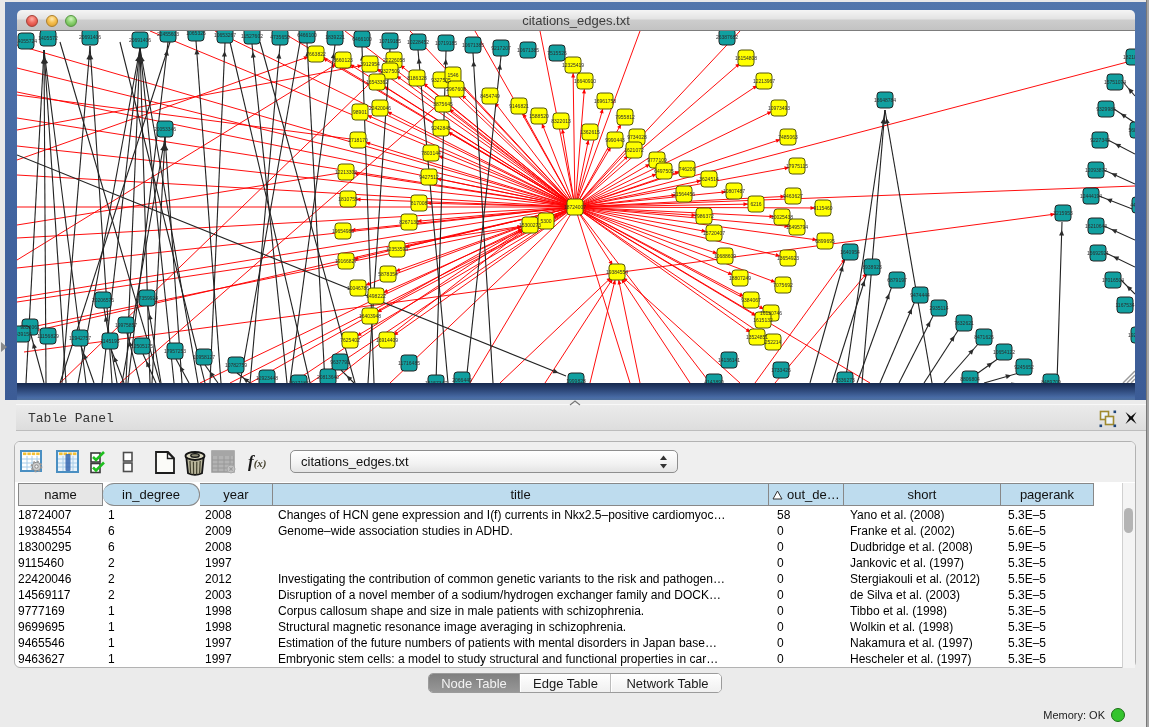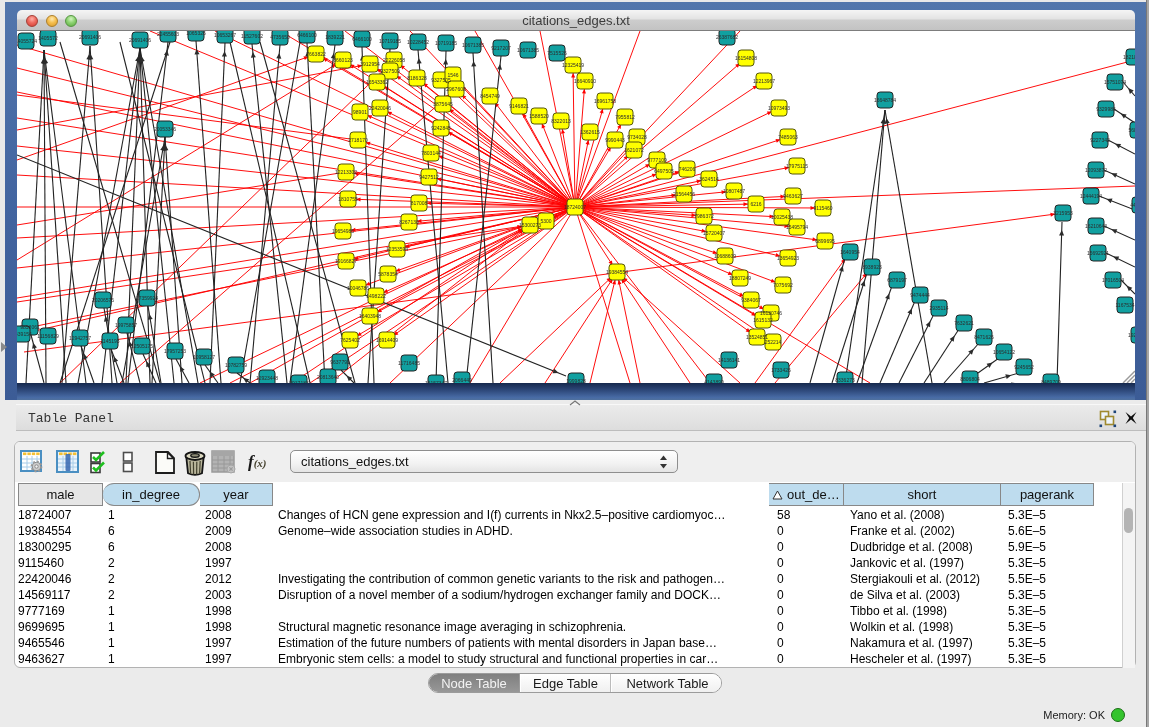--- a/index.html
+++ b/index.html
@@ -32,21 +32,21 @@
 #thead { position:absolute; left:18px; top:483px; width:1104px; height:23px; }
 .hc { position:absolute; top:0; height:23px; background:#bedcee; border:1px solid #888;
   border-left:none; font-size:13px; color:#111; text-align:center; line-height:22px; }
 .trow { position:absolute; left:18px; width:1104px; height:16px; font-size:12px; color:#000; }
 .trow span { position:absolute; top:1px; white-space:nowrap; }
 #scrltrack { position:absolute; left:1122px; top:483px; width:13px; height:185px;
   background:#f4f4f4; border-left:1px solid #d0d0d0; }
 #scrlthumb { position:absolute; left:1124px; top:508px; width:9px; height:25px;
   background:#b4b4b4; border-radius:5px; }
 #tabbar { position:absolute; left:428px; top:673px; width:294px; height:20px;
-  border:1px solid #9b9b9b; border-radius:10px; background:#ffffff; overflow:hidden; }
+  border:1px solid #9b9b9b; border-radius:5px; background:#ffffff; overflow:hidden; }
 .seg { position:absolute; top:0; height:20px; font-size:13px; text-align:center;
   line-height:19px; color:#1a1a1a; background:linear-gradient(180deg,#ffffff,#eeeeee); }
 #seg1 { left:0; width:91px; background:linear-gradient(180deg,#7f7f7f,#9a9a9a); color:#f3f3f3;
   border-right:1px solid #9b9b9b; }
 #seg2 { left:92px; width:90px; border-right:1px solid #bbb; }
 #seg3 { left:183px; width:111px; }
 #memory { position:absolute; right:44px; top:709px; font-size:11px; color:#222; }
 #memdot { position:absolute; left:1111px; top:708px; width:14px; height:14px; border-radius:50%;
   background:#35c42e; border:1.5px solid #1d6e18; }
 #rightstrip { position:absolute; left:1147px; top:0; width:2px; height:727px; background:#a6a6a6; }
@@ -798,23 +798,24 @@
 </svg>
 <div style="position:absolute;left:248px;top:452px;width:30px;height:20px;font-family:'Liberation Serif',serif;font-style:italic;color:#181818;font-size:17px;font-weight:bold;">f<span style="font-size:11px;font-weight:bold;color:#46422f;">(x)</span></div>
 <div id="dropdown">citations_edges.txt
   <svg style="position:absolute;right:9px;top:4px" width="9" height="14" viewBox="0 0 9 14">
     <path d="M4.5 0.5 L8 5 L1 5 Z" fill="#333"></path>
     <path d="M4.5 13.5 L8 9 L1 9 Z" fill="#333"></path>
   </svg>
 </div>
 
 <div id="thead">
-  <div class="hc" style="left:0px;width:85px;border-left:1px solid #888;background:#e6e6e6;">male</div>
+  <div class="hc" style="left:0px;width:85px;border-left:1px solid #888;background:#e6e6e6;">name</div>
   <div class="hc" style="left:85px;width:97px;border-radius:11px;">in_degree</div>
   <div class="hc" style="left:182px;width:73px;">year</div>
+  <div class="hc" style="left:255px;width:496px;">title</div>
   <div class="hc" style="left:751px;width:75px;"><svg width="11" height="10" viewBox="0 0 11 10" style="vertical-align:-1px">
         <path d="M5.5 1 L10 9 L1 9 Z" fill="#fff" stroke="#333" stroke-width="1"></path>
       </svg> out_de…</div>
   <div class="hc" style="left:826px;width:157px;">short</div>
   <div class="hc" style="left:983px;width:93px;">pagerank</div>
 </div>
 <div class="trow" style="top:507px">
     <span style="left:0px">18724007</span>
     <span style="left:90px">1</span>
     <span style="left:187px">2008</span>
@@ -863,20 +864,21 @@
     <span style="left:187px">2003</span>
     <span style="left:260px">Disruption of a novel member of a sodium/hydrogen exchanger family and DOCK…</span>
     <span style="left:759px">0</span>
     <span style="left:832px">de Silva et al. (2003)</span>
     <span style="left:990px">5.3E–5</span>
   </div>
 <div class="trow" style="top:603px">
     <span style="left:0px">9777169</span>
     <span style="left:90px">1</span>
     <span style="left:187px">1998</span>
+    <span style="left:260px">Corpus callosum shape and size in male patients with schizophrenia.</span>
     <span style="left:759px">0</span>
     <span style="left:832px">Tibbo et al. (1998)</span>
     <span style="left:990px">5.3E–5</span>
   </div>
 <div class="trow" style="top:619px">
     <span style="left:0px">9699695</span>
     <span style="left:90px">1</span>
     <span style="left:187px">1998</span>
     <span style="left:260px">Structural magnetic resonance image averaging in schizophrenia.</span>
     <span style="left:759px">0</span>

